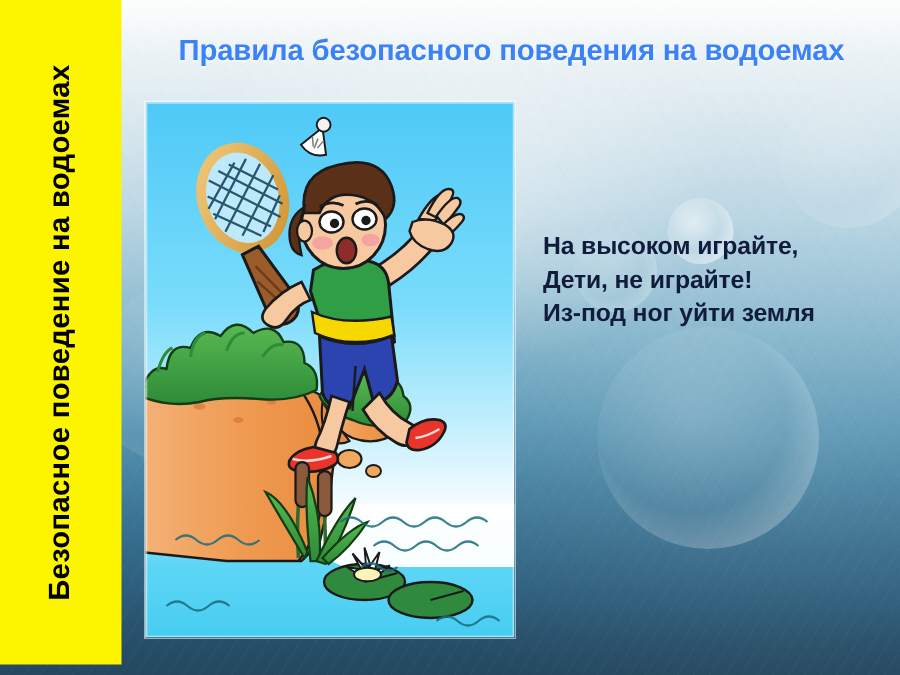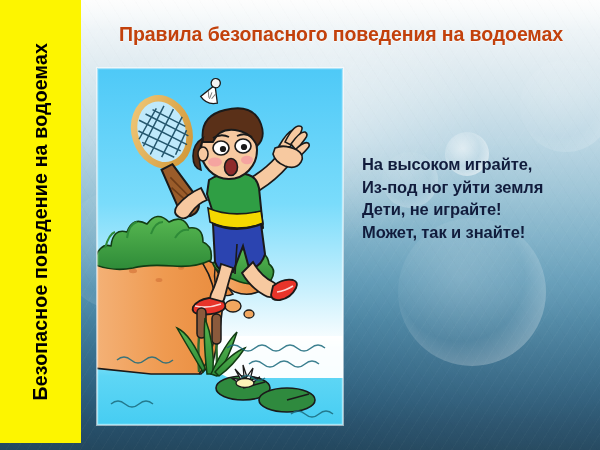--- a/index.html
+++ b/index.html
@@ -80,21 +80,21 @@
     writing-mode:vertical-rl;transform:rotate(180deg);
     font-size:19.5px;font-weight:bold;color:#000000;
     letter-spacing:.2px;white-space:nowrap;line-height:1;
     text-align:center;
   }
 
   
   .title{
     position:absolute;left:88px;top:23px;width:506px;
     text-align:center;
-    font-size:19.5px;font-weight:bold;color:#c2410c;
+    font-size:19.5px;font-weight:bold;color:#3b82f6;
     letter-spacing:-.1px;white-space:nowrap;
     text-shadow:0 1px 0 rgba(255,255,255,.65);
   }
 
   
   .poem{
     position:absolute;left:362px;top:153px;width:232px;
     font-size:16.5px;font-weight:bold;color:#111c3c;
     line-height:22.5px;letter-spacing:-.1px;
   }
@@ -297,18 +297,17 @@
         <path d="M194 346 q7 -6 14 0 q7 6 14 0 q7 -6 14 0"></path>
         <path d="M14 336 q7 -6 14 0 q7 6 14 0 q7 -6 14 0"></path>
       </g>
 
       <rect x="0.6" y="0.6" width="244.8" height="355.8" fill="none" stroke="#ffffff" stroke-width="1.2" opacity=".5"></rect>
     </svg>
   </div>
 
   <div class="poem">
     <div>На высоком играйте,</div>
+    <div>Дети, не играйте!</div>
     <div>Из-под ног уйти земля</div>
-    <div>Дети, не играйте!</div>
-    <div>Может, так и знайте!</div>
   </div>
 
 </div>
 
 </body></html>

